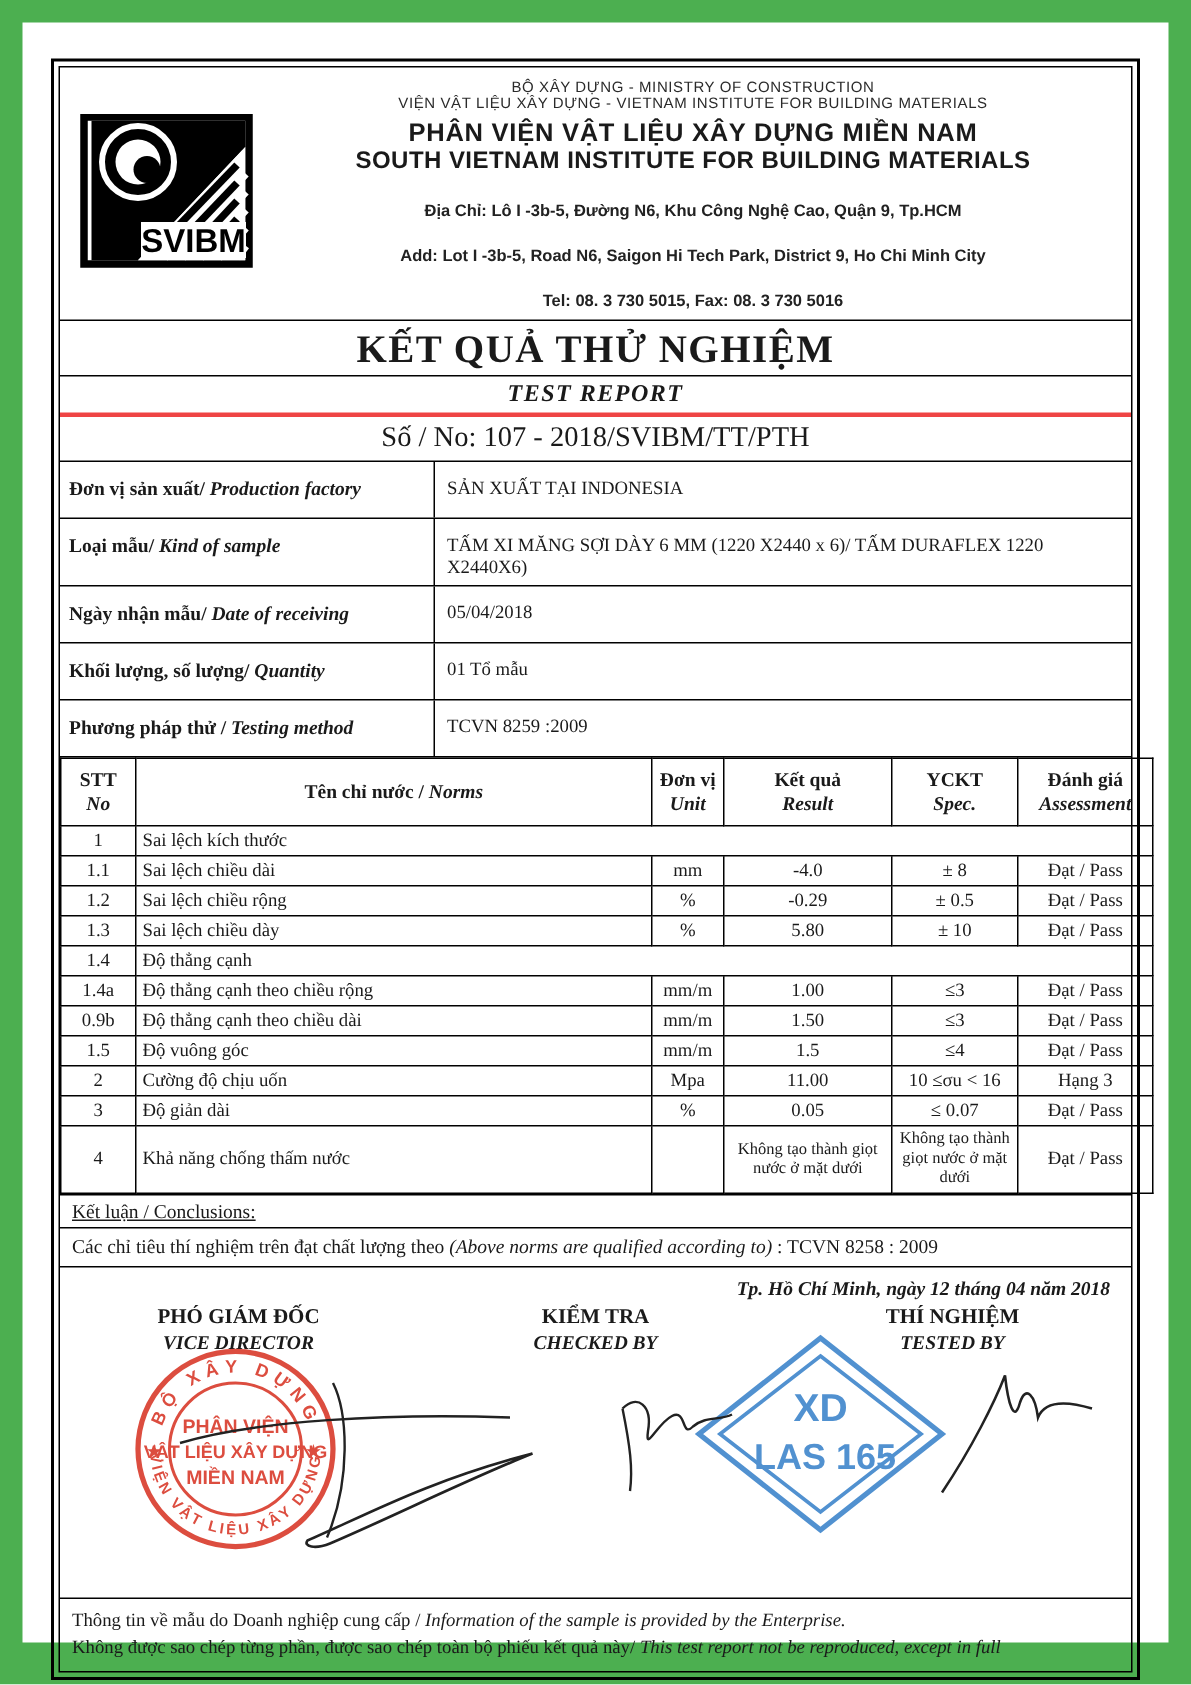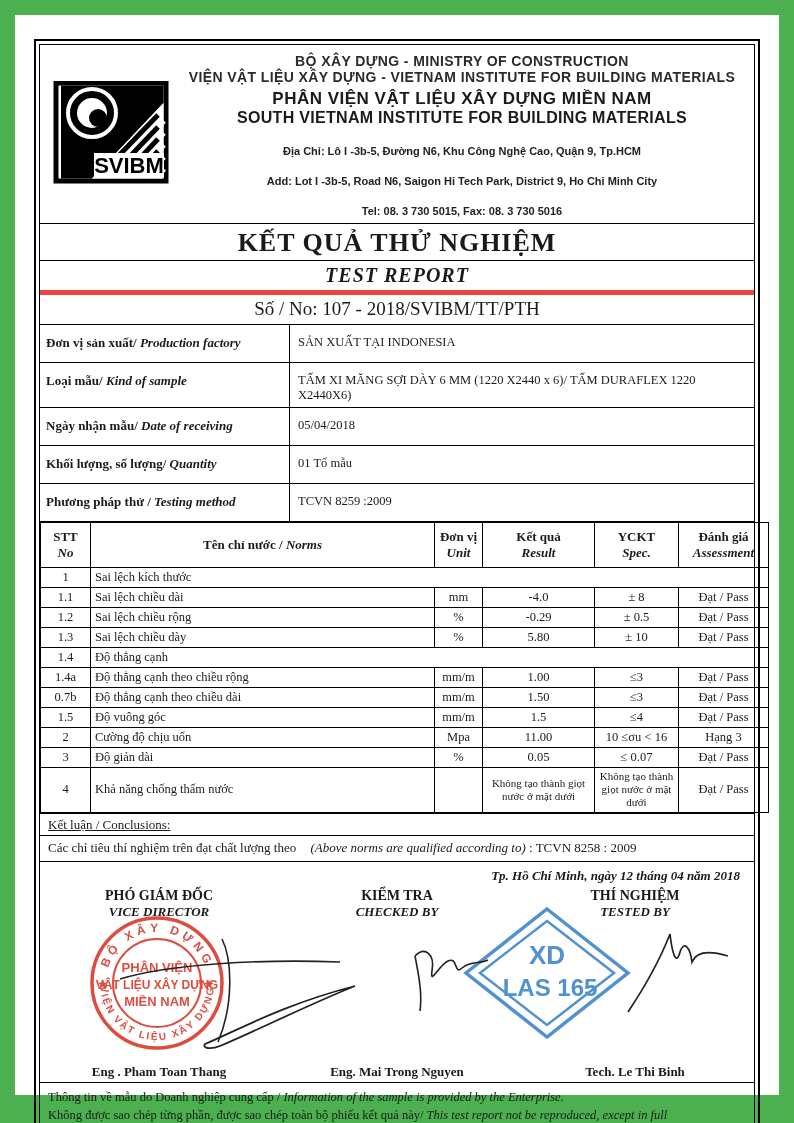--- a/index.html
+++ b/index.html
@@ -18,28 +18,28 @@
     background:#fff;
     padding:24px 19px 0 19px;
   }
   .doc-outer { border:2px solid #000; padding:3px; }
   .doc-inner { border:1px solid #000; }
 
   
   .hdr { display:flex; align-items:center; padding:8px 10px 6px 12px; border-bottom:1px solid #000; }
   .logo-box { flex:0 0 128px; }
   .hdr-text { flex:1; text-align:center; font-family:"Liberation Sans", sans-serif; }
-  .ministry { font-size:14px; font-weight:bold; color:#2b2b2b; letter-spacing:.4px; }
+  .ministry { font-size:10px; font-weight:normal; color:#2b2b2b; letter-spacing:.4px; }
   .inst-vn { font-size:17px; font-weight:bold; margin-top:4px; letter-spacing:.5px;}
   .inst-en { font-size:16px; font-weight:bold; letter-spacing:.3px;}
   .addr { font-size:11px; font-weight:bold; margin-top:18px; color:#222; }
 
   
   .title-vn { text-align:center; font-size:26px; font-weight:bold; letter-spacing:1px; padding:4px 0 2px; border-bottom:1px solid #000; }
-  .title-en { text-align:center; font-size:20px; font-weight:bold; font-style:italic; padding:3px 0; border-bottom:5px solid #ef4444; letter-spacing:1px;}
+  .title-en { text-align:center; font-size:16px; font-weight:bold; font-style:italic; padding:3px 0; border-bottom:3px solid #ef4444; letter-spacing:1px;}
   .title-no { text-align:center; font-size:19px; padding:3px 0 4px; border-bottom:1px solid #000; }
 
   
   .info-row { display:flex; border-bottom:1px solid #000; min-height:38px; }
   .info-label { flex:0 0 250px; border-right:1px solid #000; padding:10px 4px 4px 6px; font-size:13px; font-weight:bold; }
   .info-label .en { font-style:italic; }
   .info-value { flex:1; padding:10px 4px 4px 8px; font-size:12.5px; }
 
   
   table.results { width:100%; border-collapse:collapse; table-layout:fixed; font-size:12.5px; }
@@ -49,21 +49,21 @@
   .th-en { font-weight:bold; font-style:italic; }
   td.c-no { text-align:center; }
   td.c-name { text-align:left; padding-left:8px; }
   td.c-unit, td.c-result, td.c-spec, td.c-assess { text-align:center; }
   td.small-wrap { font-size:11px; line-height:1.2; padding:2px 2px; }
 
   
   .concl { border-top:1px solid #000; padding:3px 8px 2px; font-size:13px; }
   .concl-head { font-weight:normal; text-decoration:underline;margin-top:36px; }
   .concl-line { border-top:1px solid #000; margin:2px -8px 0; padding:4px 8px 5px; font-size:13px; border-bottom:1px solid #000;}
-  .concl-line .en { font-style:italic;margin-left:11px; }
+  .concl-line .en { font-style:italic; }
 
   
   .sig-area { position:relative; height:218px; }
   .place-date { text-align:right; font-size:13px; font-weight:bold; font-style:italic; padding:4px 14px 0 0; }
   .sig-cols { display:flex; margin-top:4px; }
   .sig-col { flex:1; text-align:center; }
   .sig-title-vn { font-size:14px; font-weight:bold; }
   .sig-title-en { font-size:13px; font-weight:bold; font-style:italic; }
   .sig-names { position:absolute; left:0; right:0; bottom:2px; display:flex; }
   .sig-name { flex:1; text-align:center; font-size:13px; font-weight:bold; }
@@ -218,21 +218,21 @@
             </tr>
             <tr>
               <td class="c-no">1.4a</td>
               <td class="c-name">Độ thẳng cạnh theo chiều rộng</td>
               <td class="c-unit">mm/m</td>
               <td class="c-result">1.00</td>
               <td class="c-spec">≤3</td>
               <td class="c-assess">Đạt / Pass</td>
             </tr>
             <tr>
-              <td class="c-no">0.7b</td>
+              <td class="c-no">0.9b</td>
               <td class="c-name">Độ thẳng cạnh  theo chiều dài</td>
               <td class="c-unit">mm/m</td>
               <td class="c-result">1.50</td>
               <td class="c-spec">≤3</td>
               <td class="c-assess">Đạt / Pass</td>
             </tr>
             <tr>
               <td class="c-no">1.5</td>
               <td class="c-name">Độ vuông góc</td>
               <td class="c-unit">mm/m</td>
@@ -329,25 +329,20 @@
         </svg>
 
         <svg class="sig-svg" style="left:370px; top:62px;" width="160" height="90" viewBox="0 0 160 90">
           <path d="M 5,30 C 10,55 12,70 10,85 M 5,30 C 15,20 25,28 22,45 C 20,60 28,40 38,35 C 48,30 44,50 52,42 C 60,35 70,38 78,34" stroke="#222" stroke-width="1.6" fill="none"></path>
         </svg>
 
         <svg class="sig-svg" style="left:578px; top:58px;" width="140" height="95" viewBox="0 0 140 95">
           <path d="M 10,90 C 30,60 45,30 52,12 C 54,30 58,45 62,30 C 66,18 72,25 74,40 C 78,30 90,28 110,34" stroke="#222" stroke-width="1.7" fill="none"></path>
         </svg>
 
-        <div class="sig-names">
-          <div class="sig-name">Eng . Pham Toan Thang</div>
-          <div class="sig-name">Eng. Mai Trong Nguyen</div>
-          <div class="sig-name">Tech. Le Thi Binh</div>
-        </div>
       </div>
 
       <div class="notes">
         <div class="notes-line">
           <span>Thông tin về mẫu do Doanh nghiệp cung cấp / </span><span class="en">Information of the sample is provided by the Enterprise.</span>
         </div>
         <div class="notes-line">
           <span>Không được sao chép từng phần, được sao chép toàn bộ phiếu kết quả này/ </span><span class="en">This test report not be reproduced, except in full</span>
         </div>
       </div>

